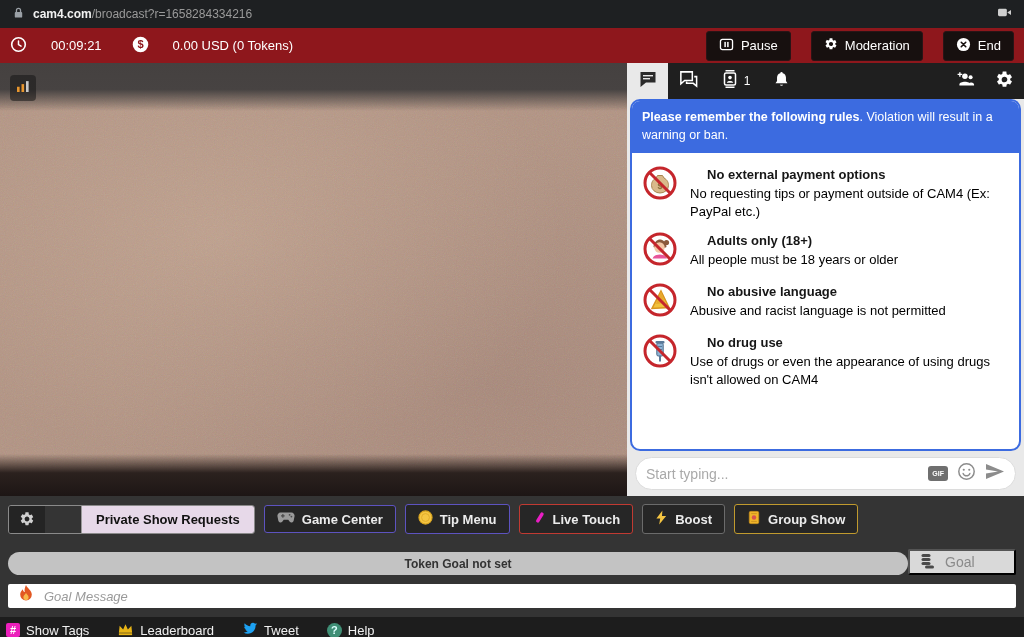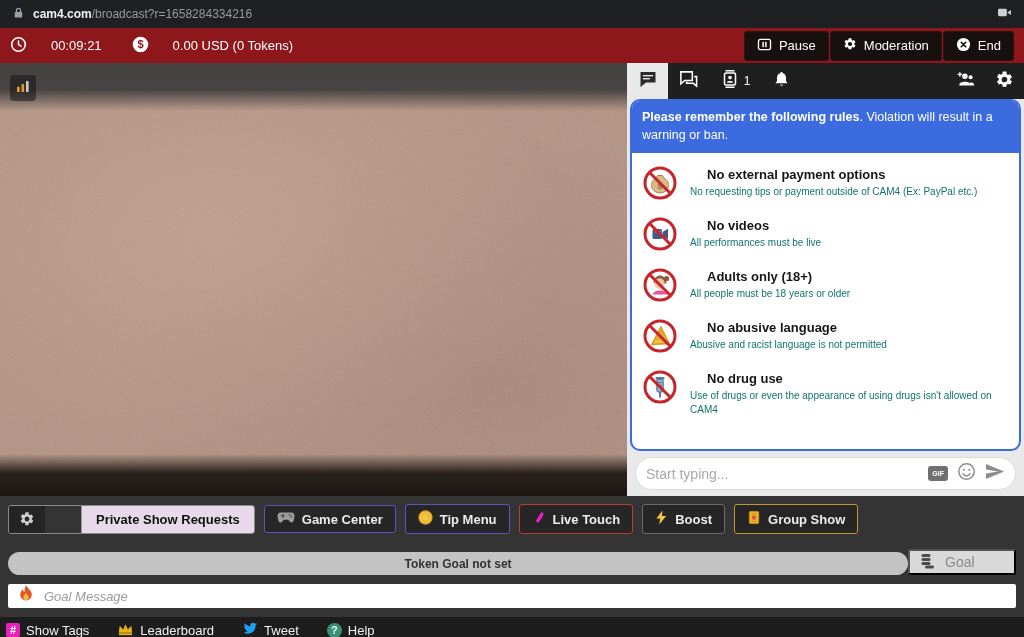--- a/index.html
+++ b/index.html
@@ -11,21 +11,21 @@
              gap:8px; padding:0 12px; font-size:12px; }
   .url-host { color:#f1f1f1; font-weight:700; }
   .url-path { color:#9a9a9a; }
   .url-spacer { flex:1; }
 
   
   .status-bar { height:35px; background:#8e171c; display:flex; align-items:center;
                 padding:0 10px; color:#fff; font-size:13px; }
   .sb-group { display:flex; align-items:center; gap:24px; }
   .sb-earn { margin-left:30px; }
-  .sb-right { margin-left:auto; display:flex; gap:1px; }
+  .sb-right { margin-left:auto; display:flex; gap:20px; }
   .sb-btn { display:inline-flex; align-items:center; gap:7px; background:#17100f;
             color:#fff; font-size:13px; padding:5px 12px; border-radius:3px;
             border:1px solid #2a1416; cursor:pointer; }
 
   
   .main { display:flex; height:433px; }
 
   .video-area { position:relative; flex:0 0 627px; overflow:hidden;
     background:
       radial-gradient(ellipse at 35% 40%, rgba(216,186,162,.35), transparent 60%),
@@ -52,21 +52,21 @@
 
   .chat-body { flex:1; margin:0 3px; border:2px solid #3c6be0; border-radius:10px;
                background:#fff; overflow:hidden; display:flex; flex-direction:column; }
   .rules-banner { background:#3c6be0; color:#fff; padding:7px 10px 9px;
                   font-size:12.5px; line-height:1.45; }
   .rules-banner b { font-weight:700; }
   .rules-list { padding:12px 10px; display:flex; flex-direction:column; gap:11px; }
   .rule { display:flex; gap:12px; align-items:flex-start; }
   .rule-icon { flex:0 0 36px; }
   .rule-title { font-size:13px; font-weight:700; color:#161616; margin:2px 17px 3px; }
-  .rule-desc { font-size:10px; color:#0f766e; line-height:1.35; }
+  .rule-desc { font-size:13px; color:#000000; line-height:1.35; }
 
   .chat-input-row { height:45px; display:flex; align-items:center; padding:0 8px; }
   .chat-input-pill { flex:1; height:33px; background:#fff; border:1px solid #dcdcdc;
       border-radius:17px; display:flex; align-items:center; padding:0 10px; gap:9px; }
   .chat-input-pill input { flex:1; border:none; outline:none; font-size:14px;
       font-family:"Liberation Sans", sans-serif; color:#333; background:transparent; }
   .chat-input-pill input::placeholder { color:#a9a9a9; }
   .gif-badge { background:#6f6f6f; color:#fff; font-size:7px; font-weight:700;
       padding:4px 4px; border-radius:3px; line-height:1; cursor:pointer; }
 
@@ -281,36 +281,20 @@
                 <circle cx="18" cy="18" r="15" stroke="#c5262c" stroke-width="3" fill="none"></circle>
                 <line x1="7.5" y1="7.5" x2="28.5" y2="28.5" stroke="#c5262c" stroke-width="3"></line>
               </svg>
           </span>
           <div>
             <div class="rule-title">No external payment options</div>
             <div class="rule-desc">No requesting tips or payment outside of CAM4 (Ex: PayPal etc.)</div>
           </div>
         </div>
 
-        <div class="rule">
-          <span class="rule-icon">
-            <svg width="36" height="36" viewBox="0 0 36 36">
-                <rect x="10.5" y="13" width="9.5" height="10" rx="1.5" fill="#45568a"></rect>
-                <polygon points="20.5,16 26,12.8 26,23.2 20.5,20" fill="#45568a"></polygon>
-                <circle cx="14" cy="15.8" r="1.6" fill="#c94a48"></circle>
-                <circle cx="18" cy="15.8" r="1.6" fill="#6b7db1"></circle>
-                <circle cx="18" cy="18" r="15" stroke="#c5262c" stroke-width="3" fill="none"></circle>
-                <line x1="7.5" y1="7.5" x2="28.5" y2="28.5" stroke="#c5262c" stroke-width="3"></line>
-              </svg>
-          </span>
-          <div>
-            <div class="rule-title">No videos</div>
-            <div class="rule-desc">All performances must be live</div>
-          </div>
-        </div>
 
         <div class="rule">
           <span class="rule-icon">
             <svg width="36" height="36" viewBox="0 0 36 36">
                 <path d="M11.5 16 c0-5 4-7.5 6.5-7.5 s6.5 2.5 6.5 7.5 l-2 1 h-9 z" fill="#8a5a3b"></path>
                 <circle cx="24.5" cy="11.5" r="2.6" fill="#8a5a3b"></circle>
                 <circle cx="17.5" cy="16.5" r="5.2" fill="#f2c7a5"></circle>
                 <path d="M10.5 27.5 a7.5 5.5 0 0 1 14.5 0 z" fill="#e8559a"></path>
                 <circle cx="18" cy="18" r="15" stroke="#c5262c" stroke-width="3" fill="none"></circle>
                 <line x1="7.5" y1="7.5" x2="28.5" y2="28.5" stroke="#c5262c" stroke-width="3"></line>

